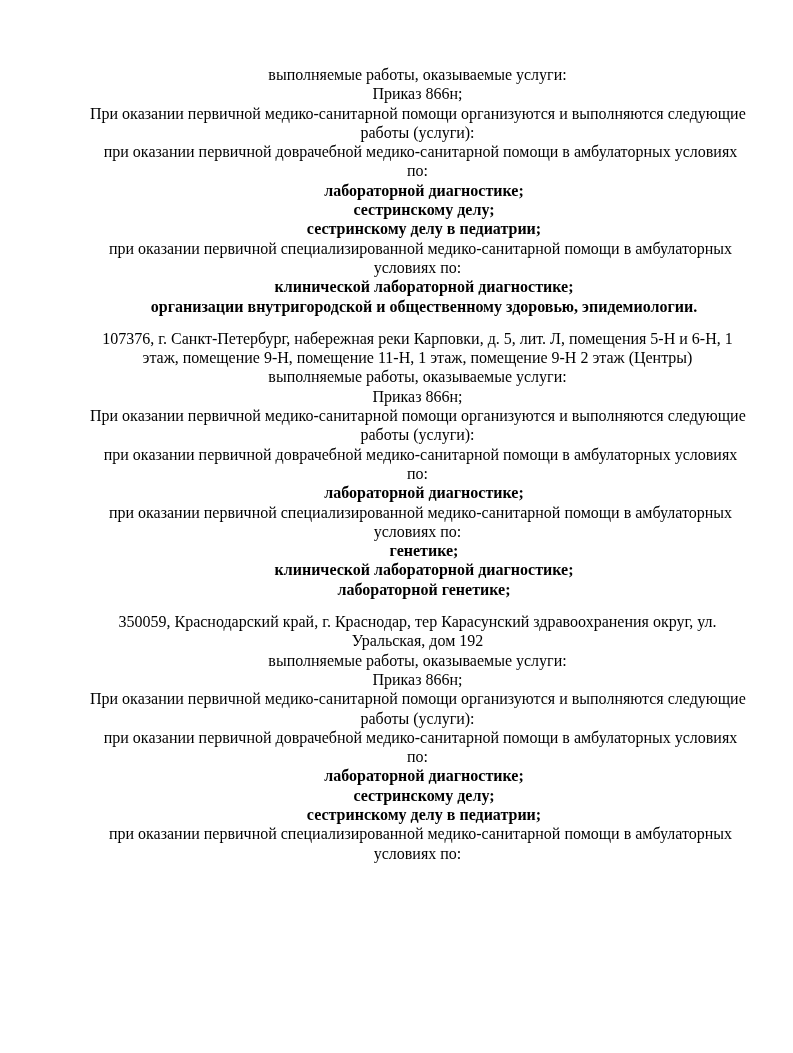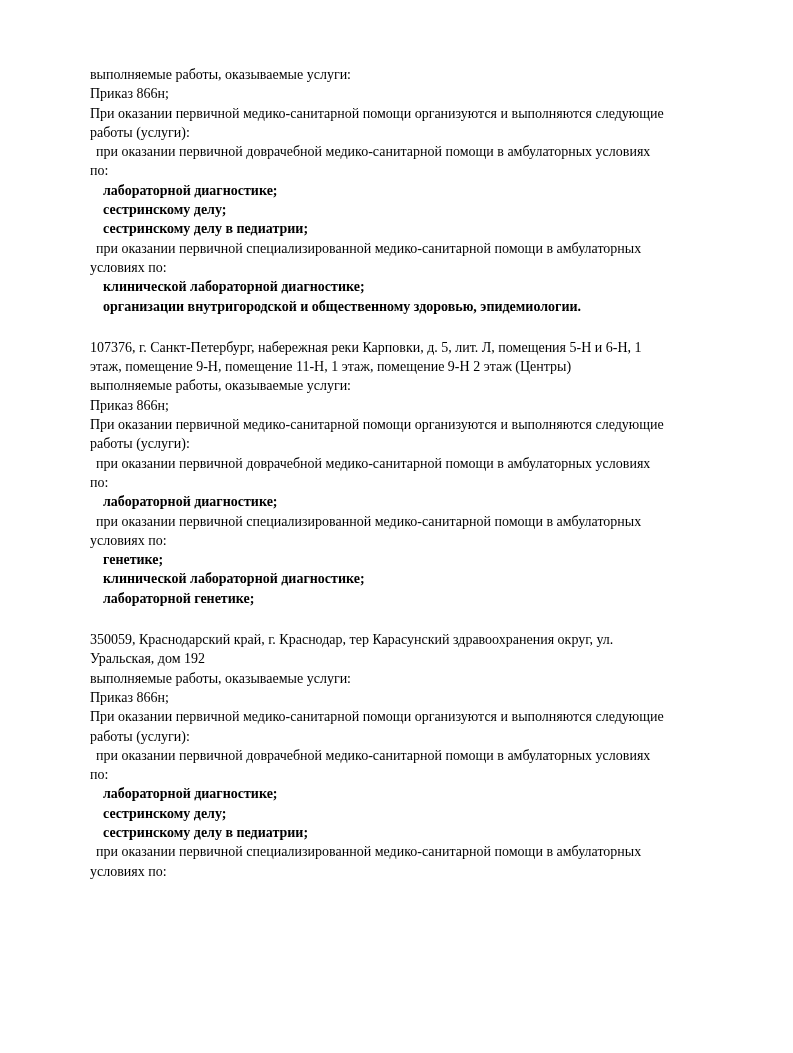--- a/index.html
+++ b/index.html
@@ -10,27 +10,28 @@
     width: 793px;
     height: 1053px;
     overflow: hidden;
     background: #ffffff;
   }
   .doc {
     box-sizing: border-box;
     width: 785px;
     padding: 65px 40px 0 90px;
     font-family: "Liberation Serif", "DejaVu Serif", serif;
-    font-size: 14px;
+    font-size: 16px;
     line-height: 19.3px;
     color: #000000;
     letter-spacing: 0;
+    text-align: center;
   }
   .section + .section {
-    margin-top: 22px; 
+    margin-top: 13px; 
   }
   .line {
     white-space: pre;   
     min-height: 19.3px;
   }
   .i0 { padding-left: 0; }
   .i1 { padding-left: 6px; }   
   .i2 { padding-left: 13px; font-weight: bold; }  
 </style>
 </head>

